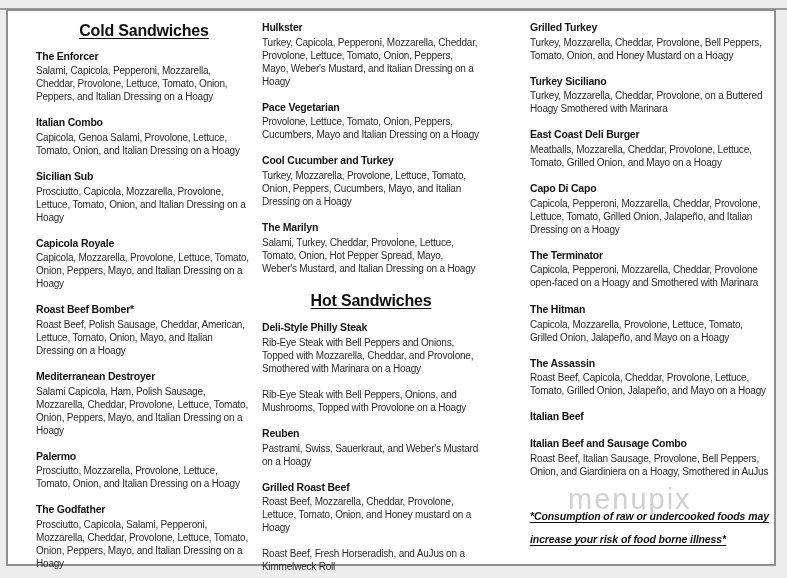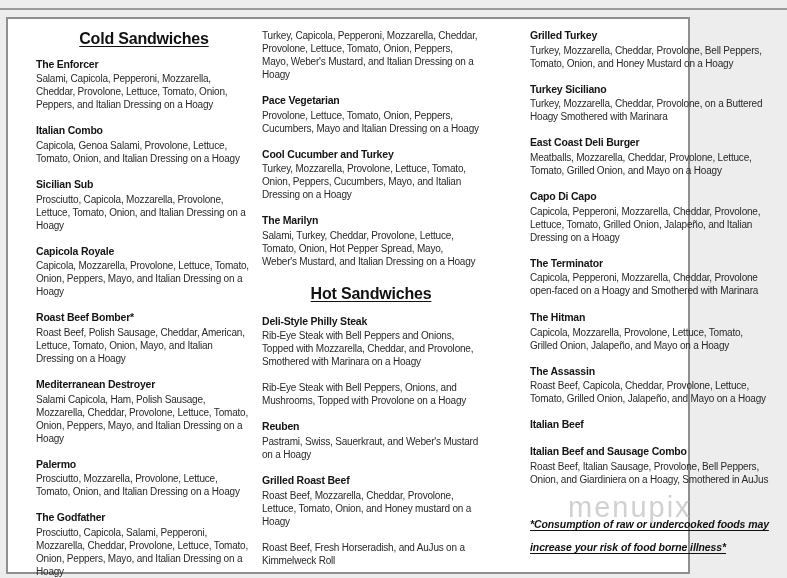--- a/index.html
+++ b/index.html
@@ -3,21 +3,21 @@
 <meta charset="utf-8">
 <style>
   html,body{margin:0;padding:0;}
   body{
     width:787px;height:578px;overflow:hidden;position:relative;
     background:#ededed;
     font-family:"Liberation Sans","DejaVu Sans",sans-serif;
     -webkit-font-smoothing:antialiased;
   }
   .page{
-    position:absolute;left:6px;top:17px;width:684px;height:557px;
+    position:absolute;left:6px;top:9px;width:770px;height:557px;
     box-sizing:border-box;background:#ffffff;border:2px solid #8f8f8f;
   }
   .topline{position:absolute;left:0;top:8px;width:787px;height:2px;background:#9a9a9a;}
   .cols{
     position:relative;display:flex;align-items:flex-start;
     padding:10px 0 0 28px;box-sizing:border-box;
     color:#1d1d1d;font-size:10px;letter-spacing:-0.2px;line-height:1.3;
   }
   .col{flex:0 0 auto;}
   .col-left{width:216px;}
@@ -89,20 +89,21 @@
       </div>
       <div class="item">
         <div class="item-name">The Godfather</div>
         <div class="item-desc">Prosciutto, Capicola, Salami, Pepperoni, Mozzarella, Cheddar, Provolone, Lettuce, Tomato, Onion, Peppers, Mayo, and Italian Dressing on a Hoagy</div>
       </div>
 
     </div>
 
     <div class="col col-mid">
       <div class="item">
+        <div class="item-name">Hulkster</div>
         <div class="item-desc">Turkey, Capicola, Pepperoni, Mozzarella, Cheddar, Provolone, Lettuce, Tomato, Onion, Peppers, Mayo, Weber's Mustard, and Italian Dressing on a Hoagy</div>
       </div>
       <div class="item">
         <div class="item-name">Pace Vegetarian</div>
         <div class="item-desc">Provolone, Lettuce, Tomato, Onion, Peppers, Cucumbers, Mayo and Italian Dressing on a Hoagy</div>
       </div>
       <div class="item">
         <div class="item-name">Cool Cucumber and Turkey</div>
         <div class="item-desc">Turkey, Mozzarella, Provolone, Lettuce, Tomato, Onion, Peppers, Cucumbers, Mayo, and Italian Dressing on a Hoagy</div>
       </div>

